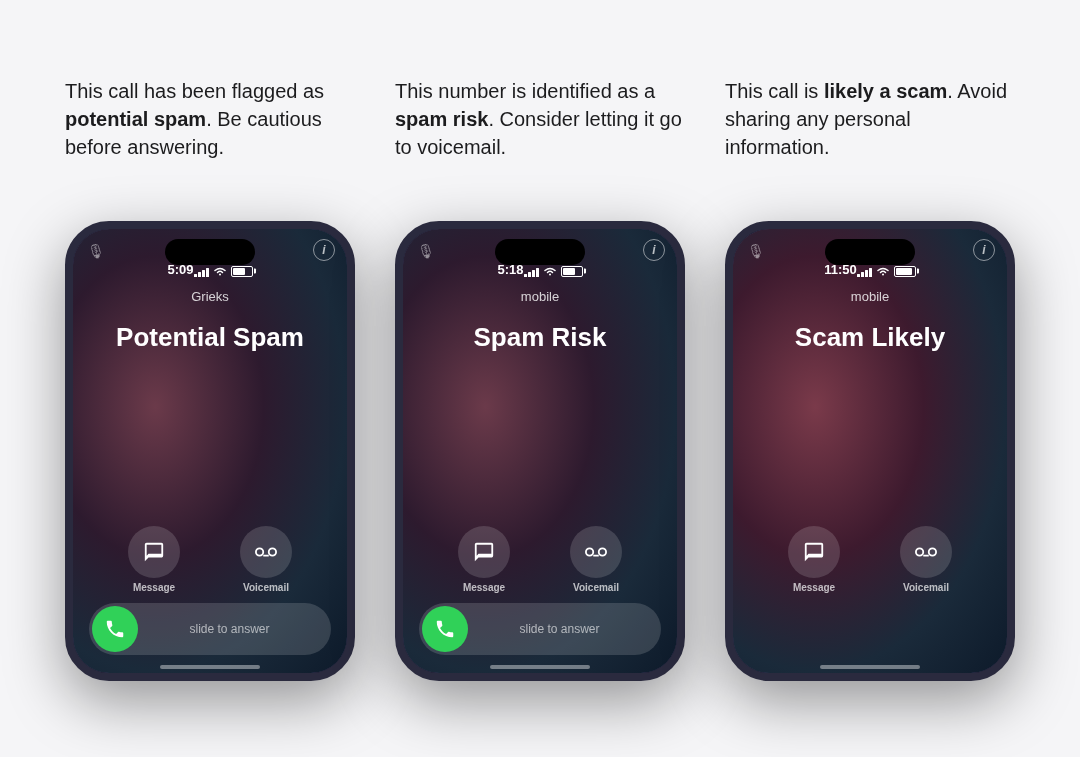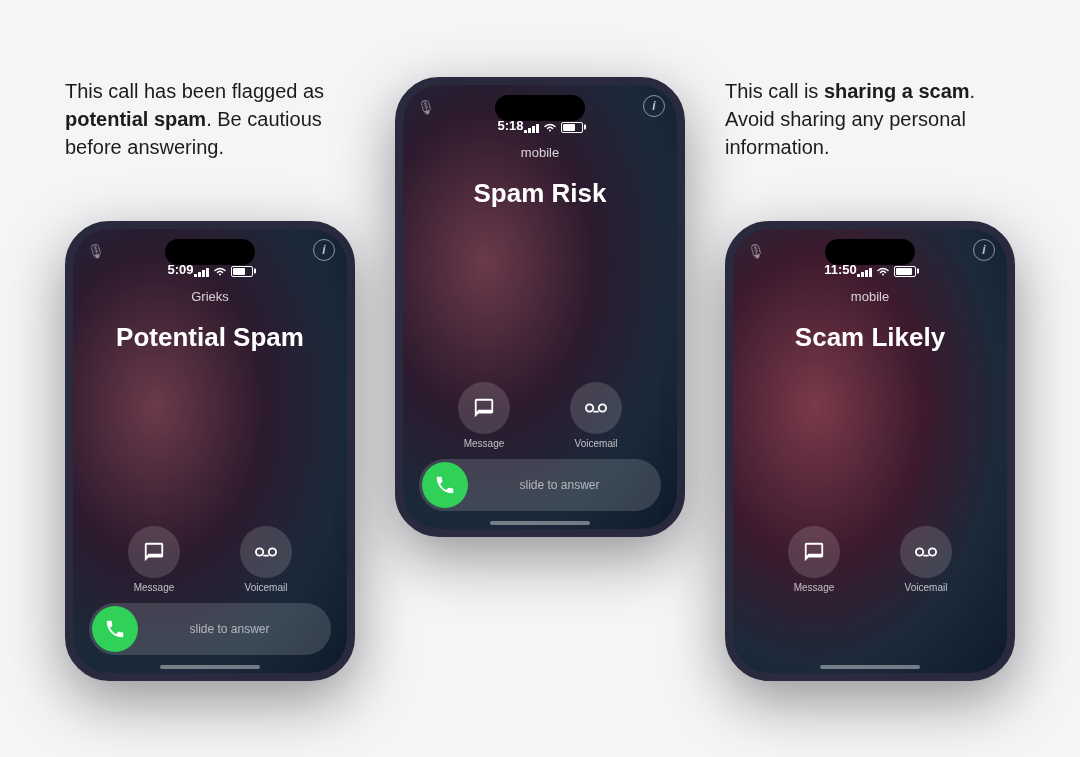--- a/index.html
+++ b/index.html
@@ -201,20 +201,21 @@
       background: rgba(255,255,255,0.15);
       display: flex;
       align-items: center;
       justify-content: center;
       font-size: 20px;
       color: white;
     }
     .action-label {
       color: rgba(255,255,255,0.7);
       font-size: 10px;
+      font-weight: bold;
     }
     
     .slide-to-answer {
       position: absolute;
       bottom: 18px;
       left: 16px;
       right: 16px;
       height: 52px;
       background: rgba(255,255,255,0.15);
       border-radius: 26px;
@@ -340,20 +341,23 @@
           </div>
           <span class="slide-text">slide to answer</span>
         </div>
 
         <div class="home-indicator"></div>
       </div>
     </div>
   </div>
 
   <div class="phone-section">
+    <p class="description-text">
+      This number is identified as a <strong>spam risk</strong>. Consider letting it go to voicemail.
+    </p>
     <div class="phone-mockup">
       <div class="phone-screen spam2">
         <div class="dynamic-island"></div>
         <div class="status-bar">
           <span class="status-time">5:18</span>
           <div class="status-icons">
             <div class="signal-bars">
               <div class="signal-bar" style="height:3px"></div>
               <div class="signal-bar" style="height:5px"></div>
               <div class="signal-bar" style="height:7px"></div>
@@ -404,21 +408,21 @@
           </div>
           <span class="slide-text">slide to answer</span>
         </div>
         <div class="home-indicator"></div>
       </div>
     </div>
   </div>
 
   <div class="phone-section">
     <p class="description-text">
-      This call is <strong>sharing a scam</strong>. Avoid sharing any personal information.
+      This call is <strong>likely a scam</strong>. Avoid sharing any personal information.
     </p>
     <div class="phone-mockup">
       <div class="phone-screen scam">
         <div class="dynamic-island"></div>
         <div class="status-bar">
           <span class="status-time">11:50</span>
           <div class="status-icons">
             <div class="signal-bars">
               <div class="signal-bar" style="height:3px"></div>
               <div class="signal-bar" style="height:5px"></div>

